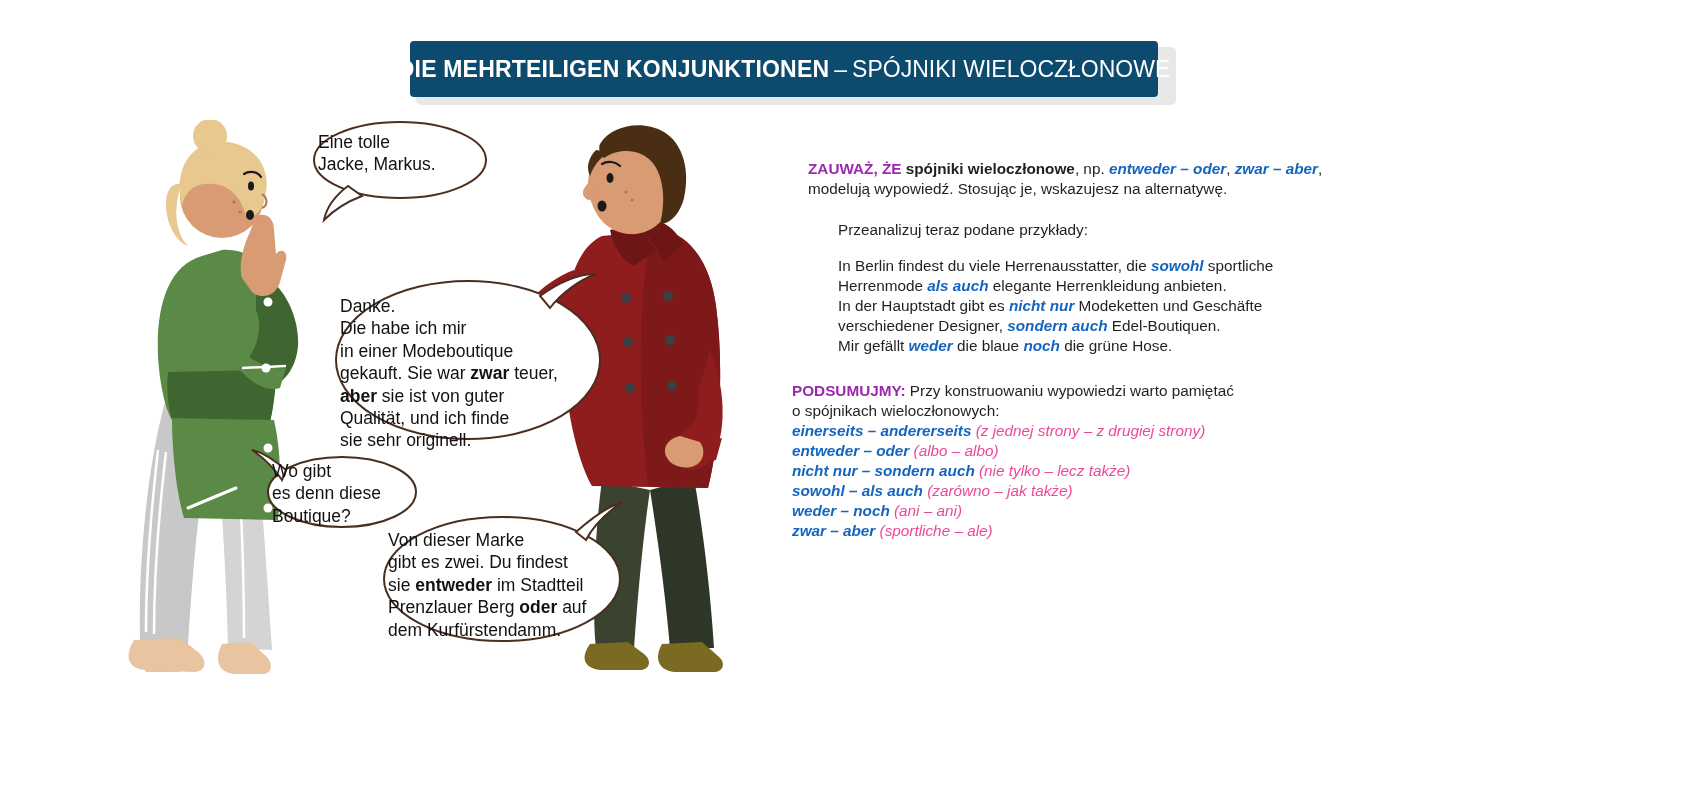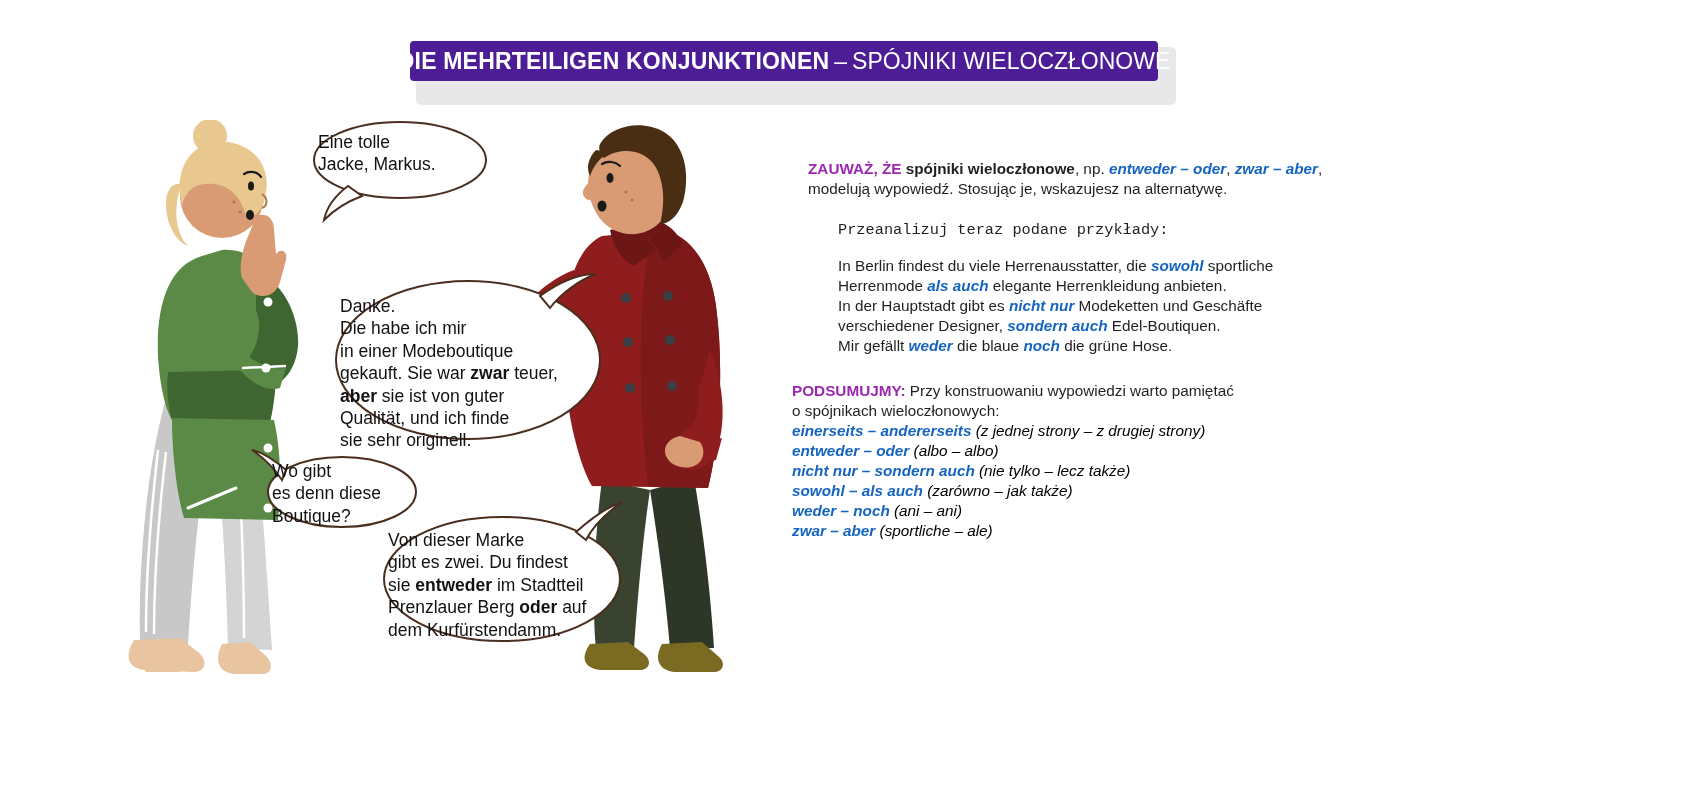--- a/index.html
+++ b/index.html
@@ -31,22 +31,22 @@
     width: 760px;
     height: 58px;
     background: #e8e8e8;
     border-radius: 5px;
   }
   #title-banner {
     position: absolute;
     left: 0;
     top: 0;
     width: 748px;
-    height: 40px;
-    background: #4c1d95;
+    height: 56px;
+    background: #0c4a6e;
     border-radius: 4px;
     display: flex;
     align-items: center;
     justify-content: center;
     box-sizing: border-box;
     padding: 0 14px;
   }
   #title-banner .t-de {
     color: #ffffff;
     font-weight: bold;
@@ -101,28 +101,28 @@
     width: 580px;
     font-size: 15.3px;
     line-height: 1.33;
     color: #231f20;
   }
   .em-purple { color: #9c27b0; font-weight: bold; }
   .em-blue   { color: #1565c0; font-weight: bold; font-style: italic; }
   .em-bold   { font-weight: bold; }
 
   #notice-block { margin: 16px; }
-  #analyze-line { margin: 20px 0 16px 46px; font-family: Liberation Mono, monospace; }
+  #analyze-line { margin: 20px 0 16px 46px; }
   #examples-block { margin: 15px 0 0 46px; line-height: 1.31; }
   #examples-block .ex-line { display: block; }
   #summary-block { margin: 25px 0 0 0; line-height: 1.31; }
   #summary-intro-2 { display: block; }
   #conj-list { margin: 0; padding: 0; list-style: none; }
   #conj-list li { display: block; white-space: nowrap; }
-  .conj-pl { font-style: italic; color: #000000; font-weight: normal; }
+  .conj-pl { font-style: italic; color: #ec4899; font-weight: normal; }
 </style>
 </head>
 <body>
 
 <div id="title-banner-wrap">
   <div id="title-shadow"></div>
   <div id="title-banner">
     <span class="t-de">DIE MEHRTEILIGEN KONJUNKTIONEN</span>
     <span class="t-sep">–</span>
     <span class="t-pl">SPÓJNIKI WIELOCZŁONOWE</span>

